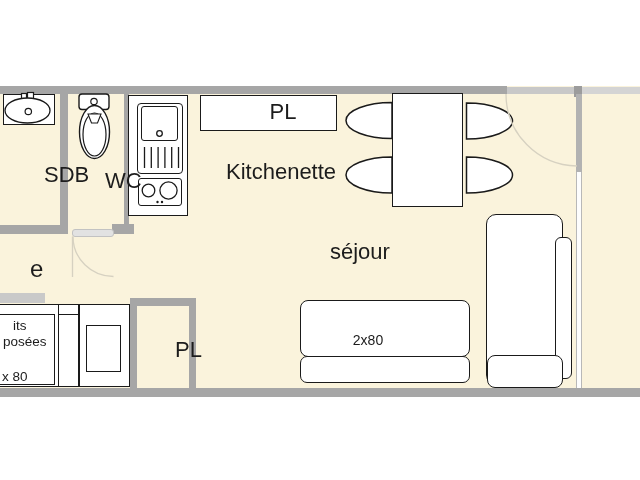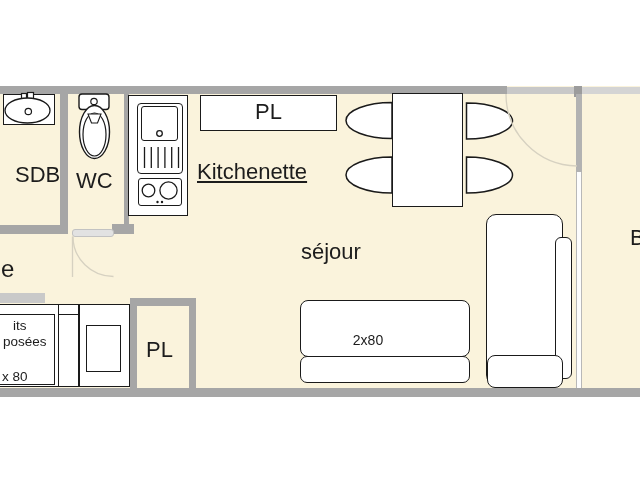--- a/index.html
+++ b/index.html
@@ -4,21 +4,21 @@
 <style>
   html,body{margin:0;padding:0;background:#ffffff;}
   #canvas{position:relative;width:640px;height:480px;background:#ffffff;overflow:hidden;
           font-family:"Liberation Sans",sans-serif;color:#1c1c1c;}
   .abs{position:absolute;box-sizing:border-box;}
   .floor{background:#faf3dc;}
   .wall{background:#a6a6a6;}
   .wall-light{background:#c9c9c9;}
   .box{background:#ffffff;border:1.6px solid #1a1a1a;}
   .thin{background:#1a1a1a;}
-  .label{font-size:22px;line-height:1.15;white-space:nowrap;}
+  .label{font-size:22px;line-height:1.15;white-space:nowrap;padding-left:29px;}
   .label-sm{font-size:13.5px;line-height:1.1;white-space:nowrap;}
   .center{text-align:center;}
   svg.overlay{position:absolute;left:0;top:0;pointer-events:none;}
 </style>
 </head>
 <body>
 
 <div id="canvas">
 
   <div class="abs floor" style="left:0;top:86px;width:640px;height:311px;"></div>
@@ -109,21 +109,21 @@
 
     <g fill="none" stroke="#d6d1c1" stroke-width="1.3">
       <line x1="72.5" y1="236.5" x2="72.5" y2="277"></line>
       <path d="M 73 236.5 A 40.5 40 0 0 0 113.5 276.5"></path>
       <path d="M 506 94 A 72 72 0 0 0 577 166"></path>
     </g>
   </svg>
 
   <div class="abs label" style="left:5px;top:162px;margin-left:10px;">SDB</div>
   <div class="abs label" style="left:76px;top:168px;">WC</div>
-  <div class="abs label" style="left:197px;top:159px;text-decoration:underline;">Kitchenette</div>
+  <div class="abs label" style="left:197px;top:159px;">Kitchenette</div>
   <div class="abs label center" style="left:200px;top:99px;width:137px;">PL</div>
   <div class="abs label" style="left:301px;top:231px;margin-top:8px;">séjour</div>
   <div class="abs label" style="left:146px;top:337px;">PL</div>
   <div class="abs label" style="left:1px;top:255px;font-size:24px;">e</div>
   <div class="abs label" style="left:630px;top:225px;">B</div>
 
   <div class="abs label-sm center" style="left:300px;top:333px;width:136px;font-size:14px;">2x80</div>
 
   <div class="abs label-sm" style="left:13px;top:319px;">its</div>
   <div class="abs label-sm" style="left:3px;top:334.5px;">posées</div>

